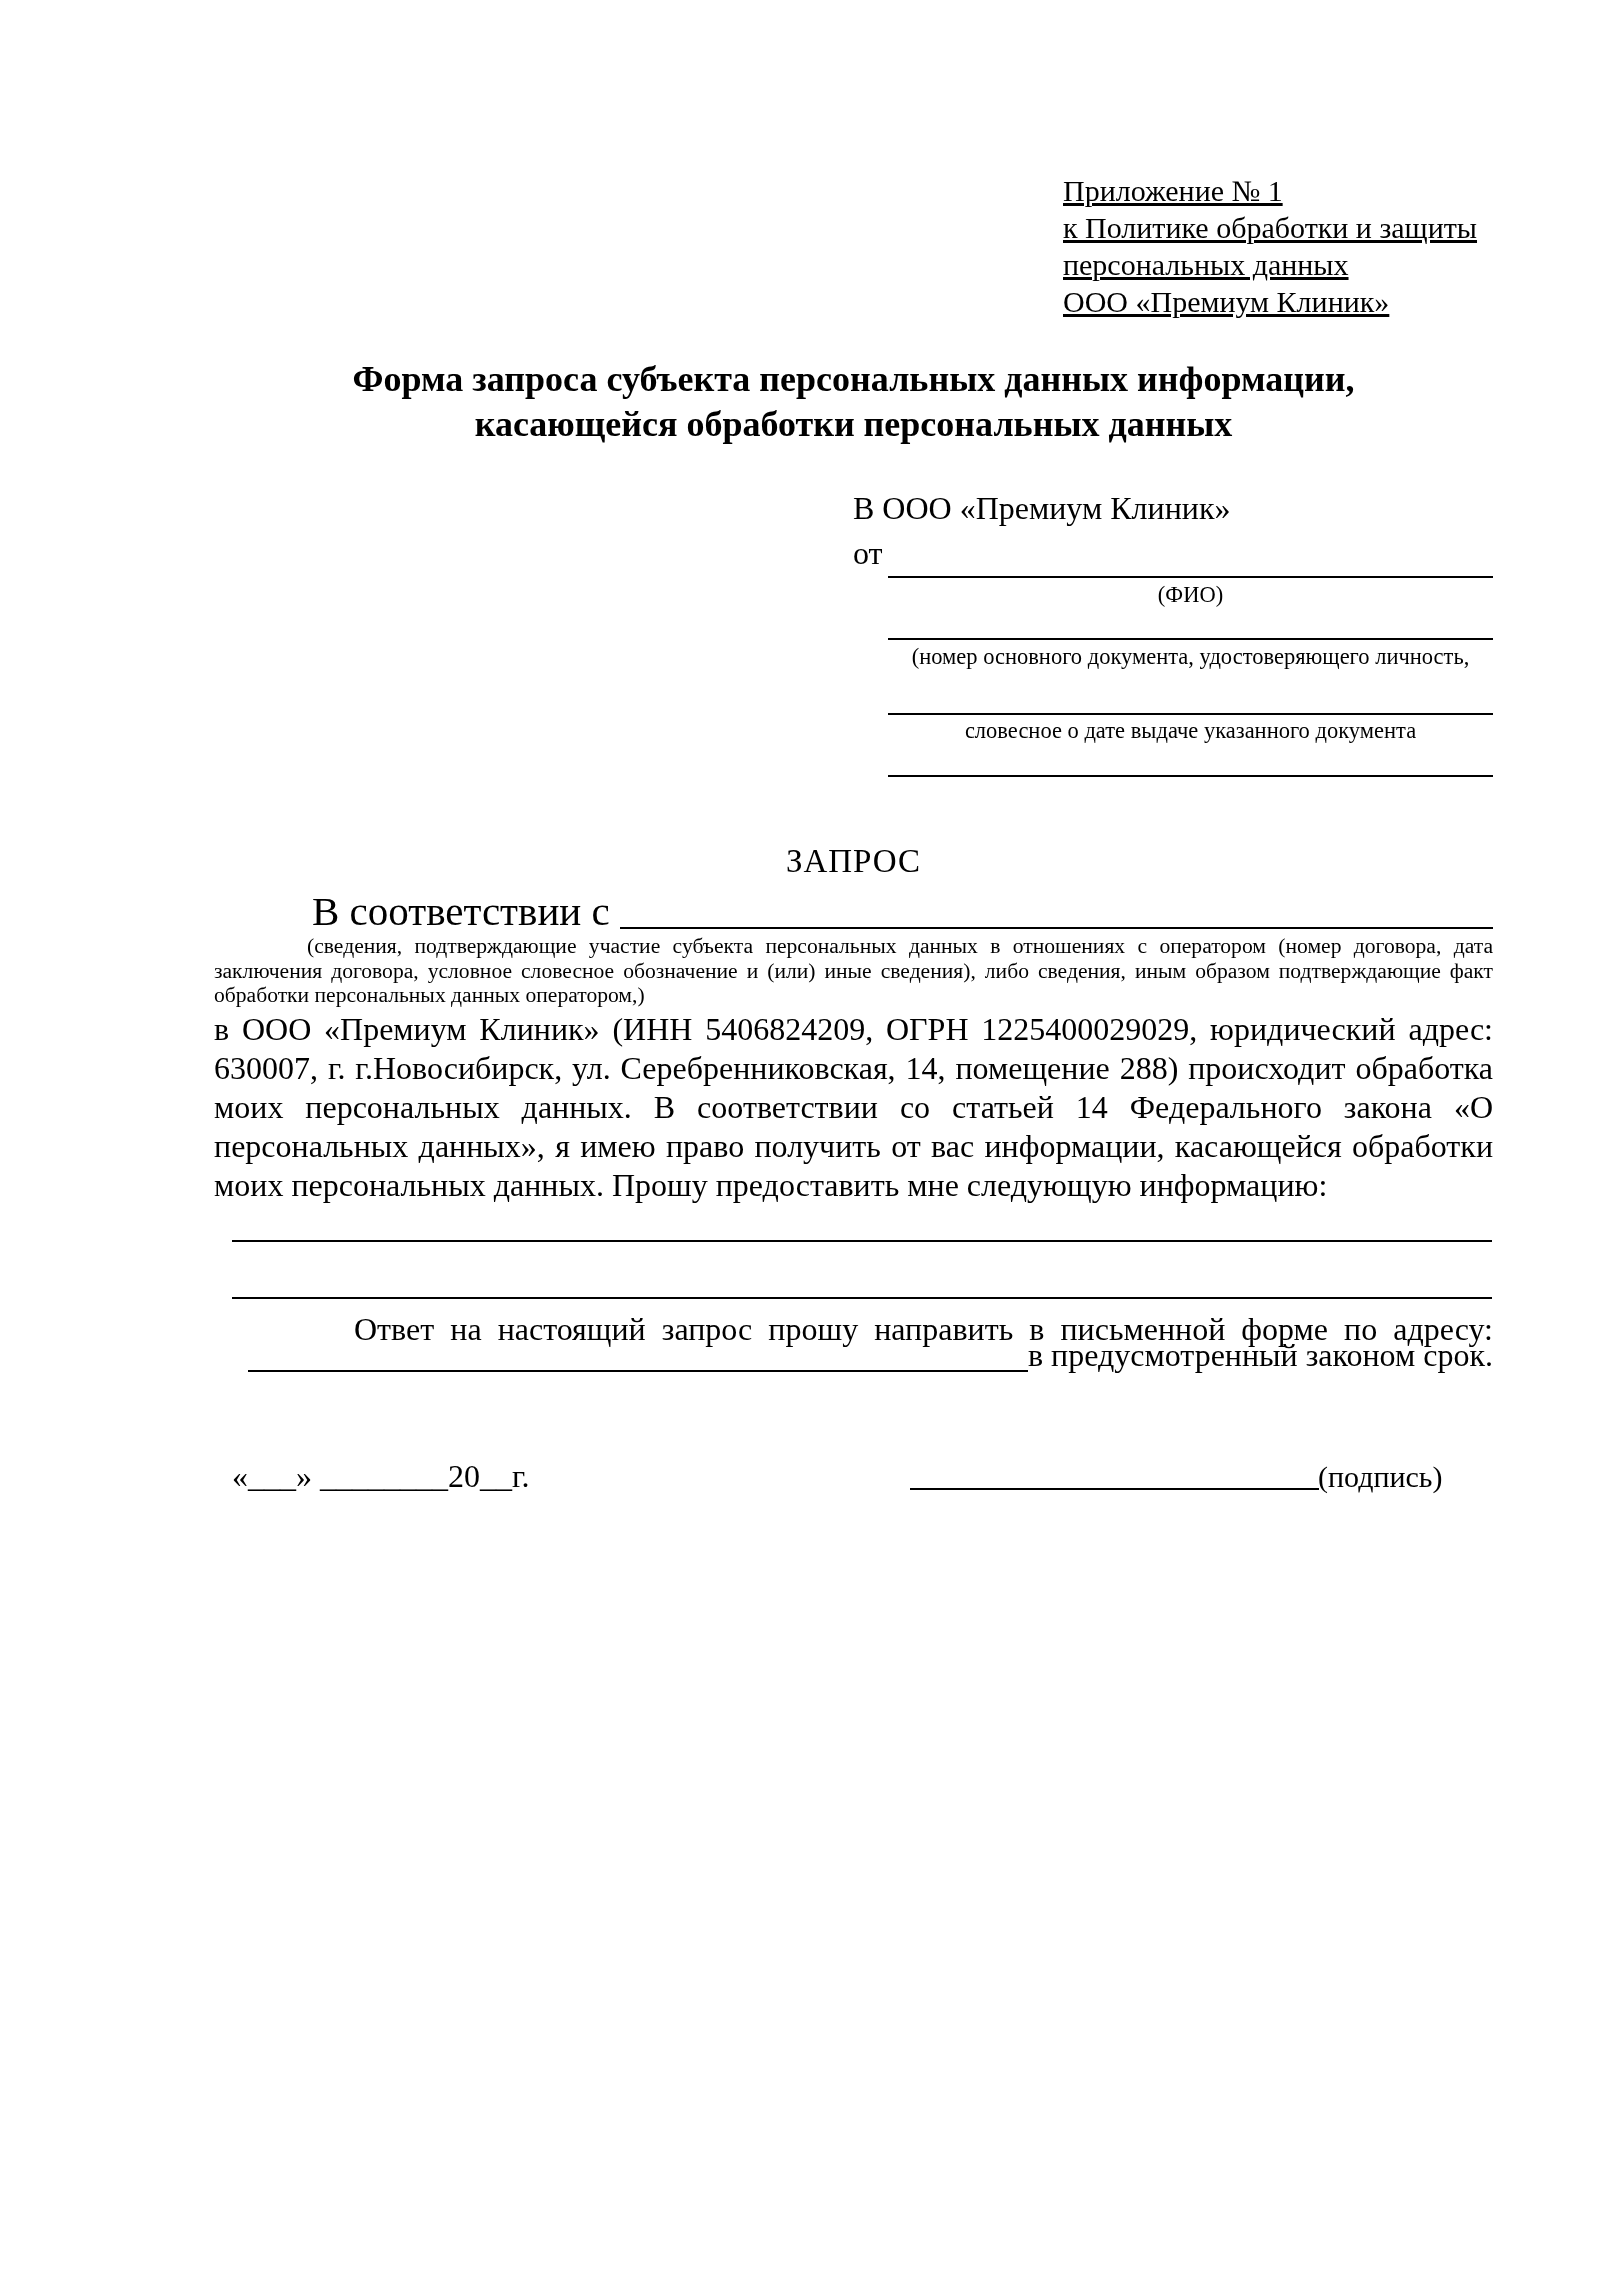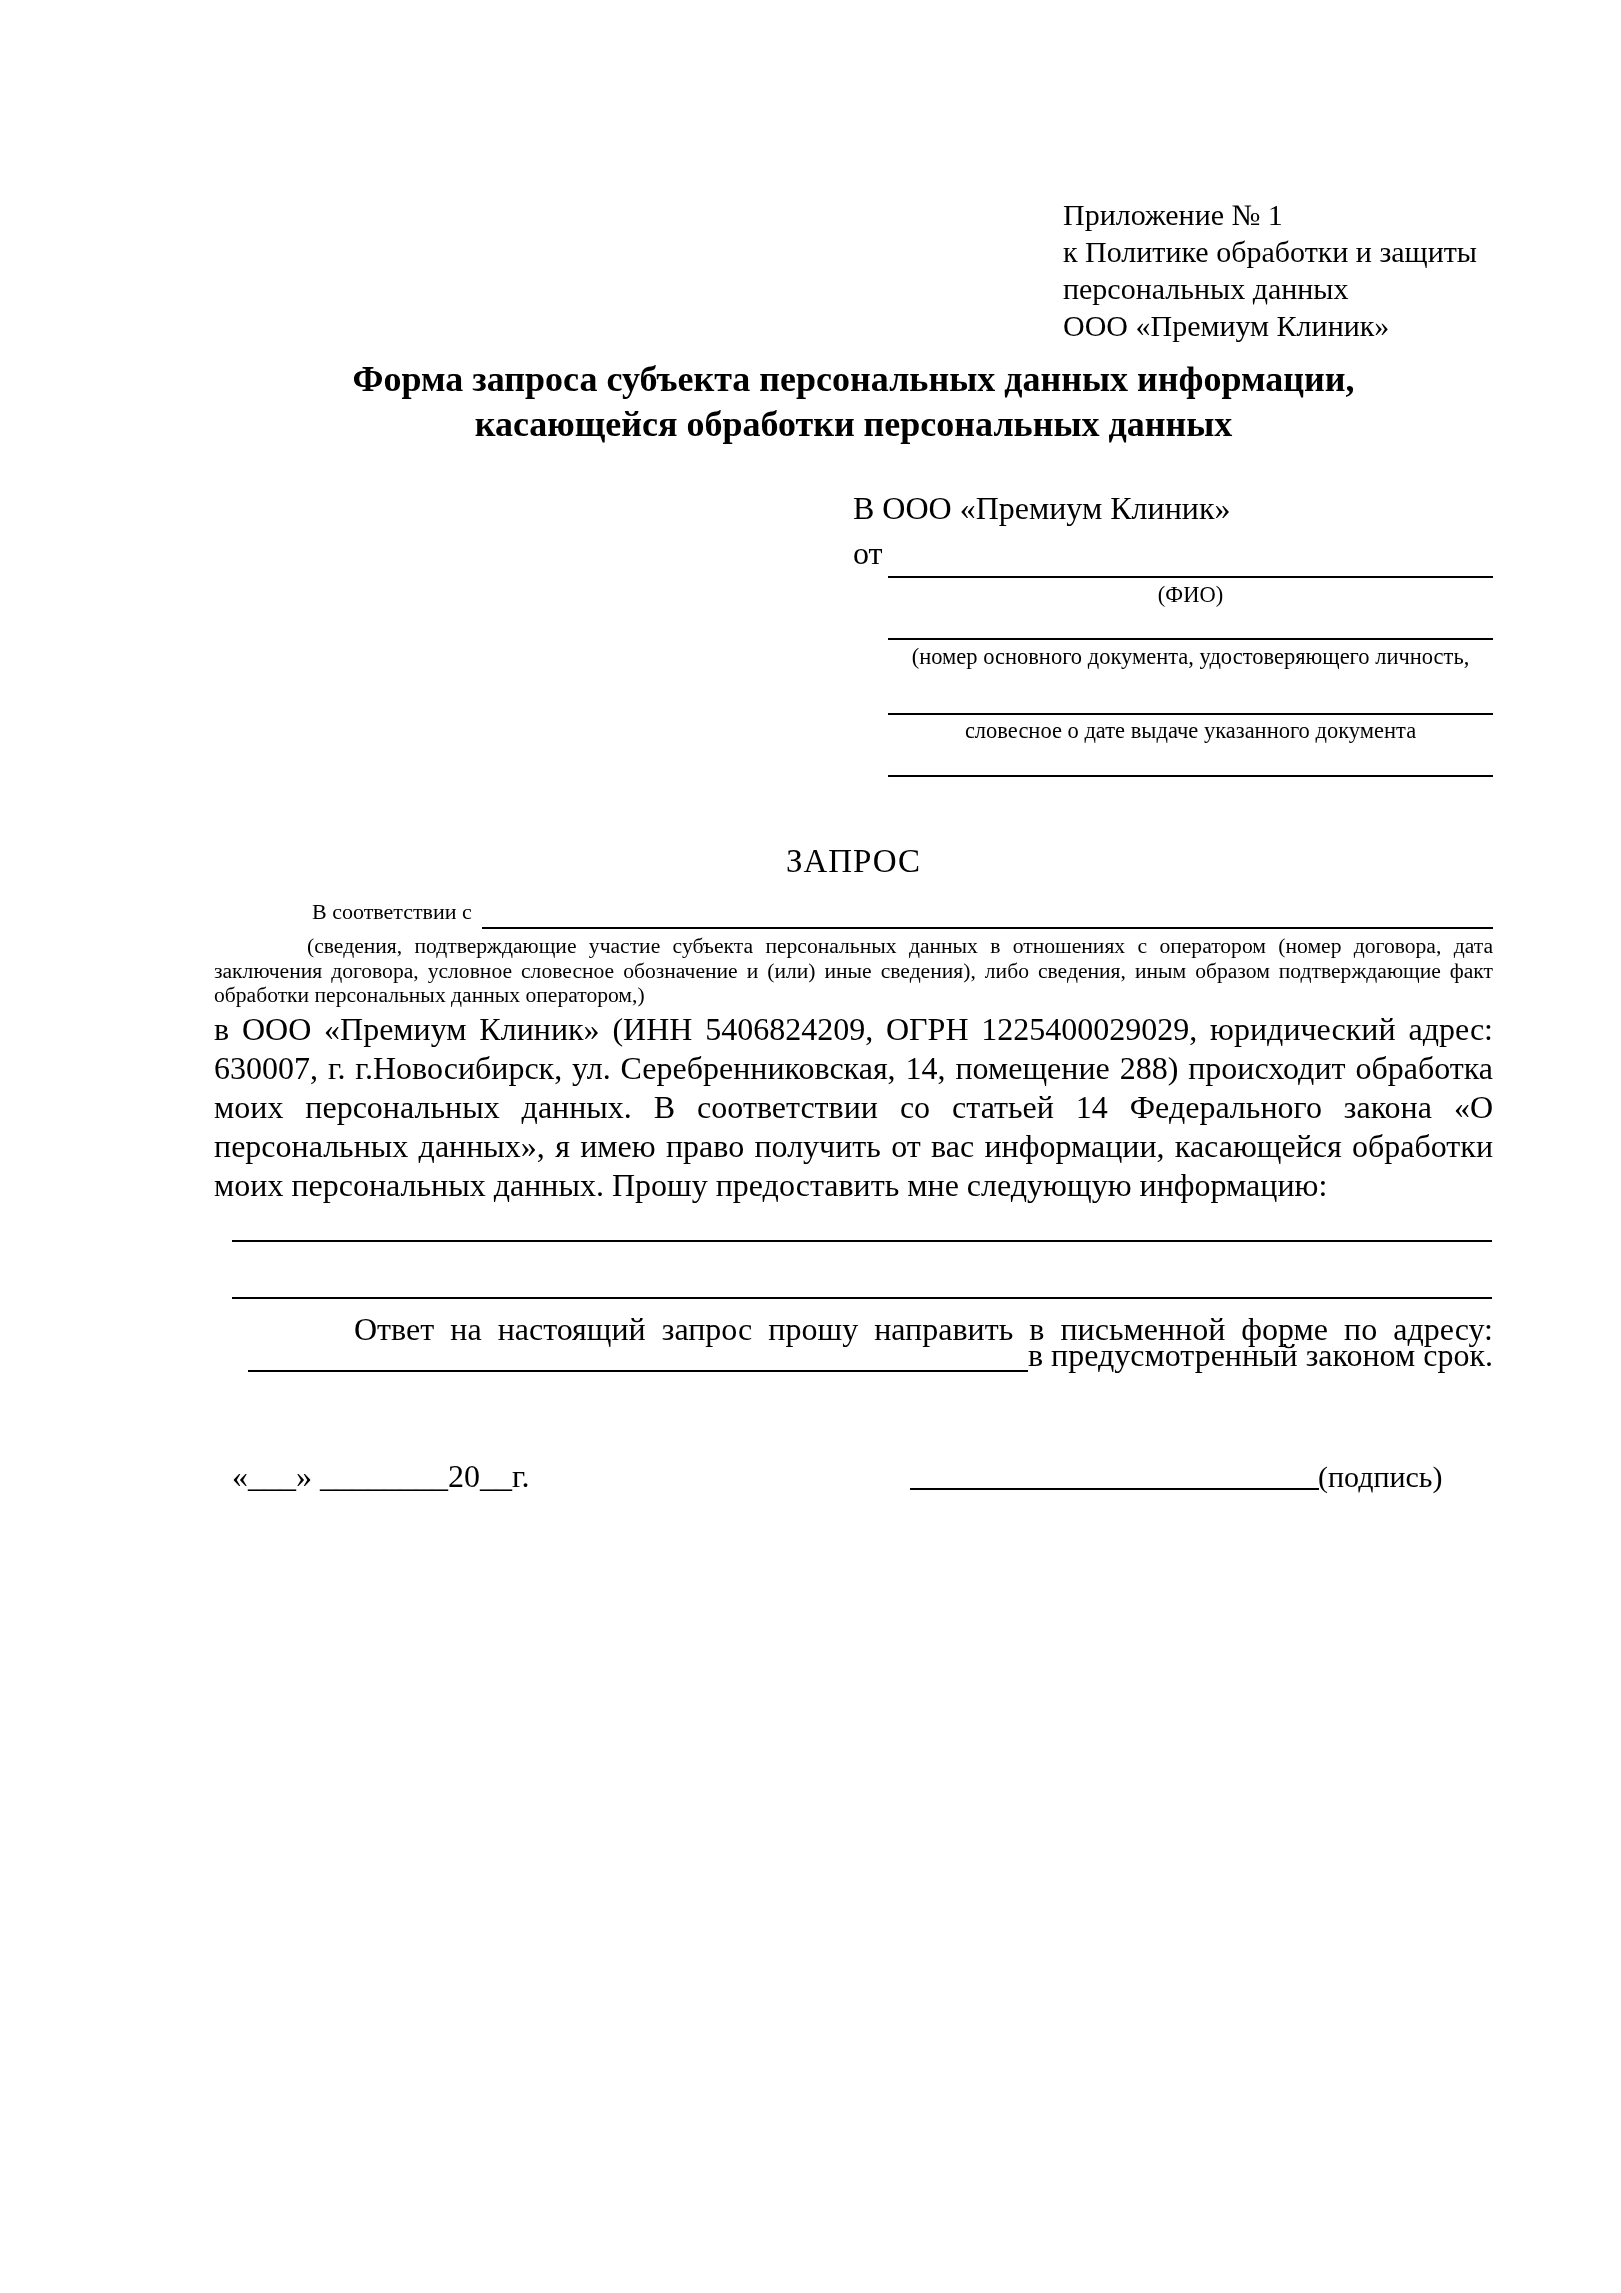--- a/index.html
+++ b/index.html
@@ -10,23 +10,24 @@
     margin: 0 auto;
     background: #ffffff;
     color: #000000;
     font-family: "Liberation Serif", "DejaVu Serif", serif;
     overflow: hidden;
   }
   .abs { position: absolute; }
 
   
   .appendix {
-    left: 1063px; top: 196px;
+    left: 1063px; top: 172px;
     font-size: 30px; line-height: 37px;
     white-space: nowrap;
+    text-decoration: underline;
   }
 
   
   .doc-title {
     left: 214px; top: 357px; width: 1279px;
     font-size: 36px; font-weight: bold; line-height: 45px;
     text-align: center;
   }
 
   
@@ -46,21 +47,21 @@
     text-align: center; white-space: nowrap;
   }
 
   .request-heading {
     left: 214px; top: 843px; width: 1279px;
     font-size: 33px; text-align: center; letter-spacing: 1px;
   }
 
   .accordance {
     left: 214px; top: 890px; width: 1279px; height: 41px;
-    font-size: 22px;
+    font-size: 41px;
     display: flex; align-items: flex-end;
   }
   .accordance .prefix { padding-left: 98px; white-space: nowrap; line-height: 39px; }
   .accordance .fill {
     flex: 1 1 auto; height: 0;
     border-bottom: 2px solid #000;
     margin-left: 9.8px; margin-bottom: 2px;
   }
 
   .footnote {

